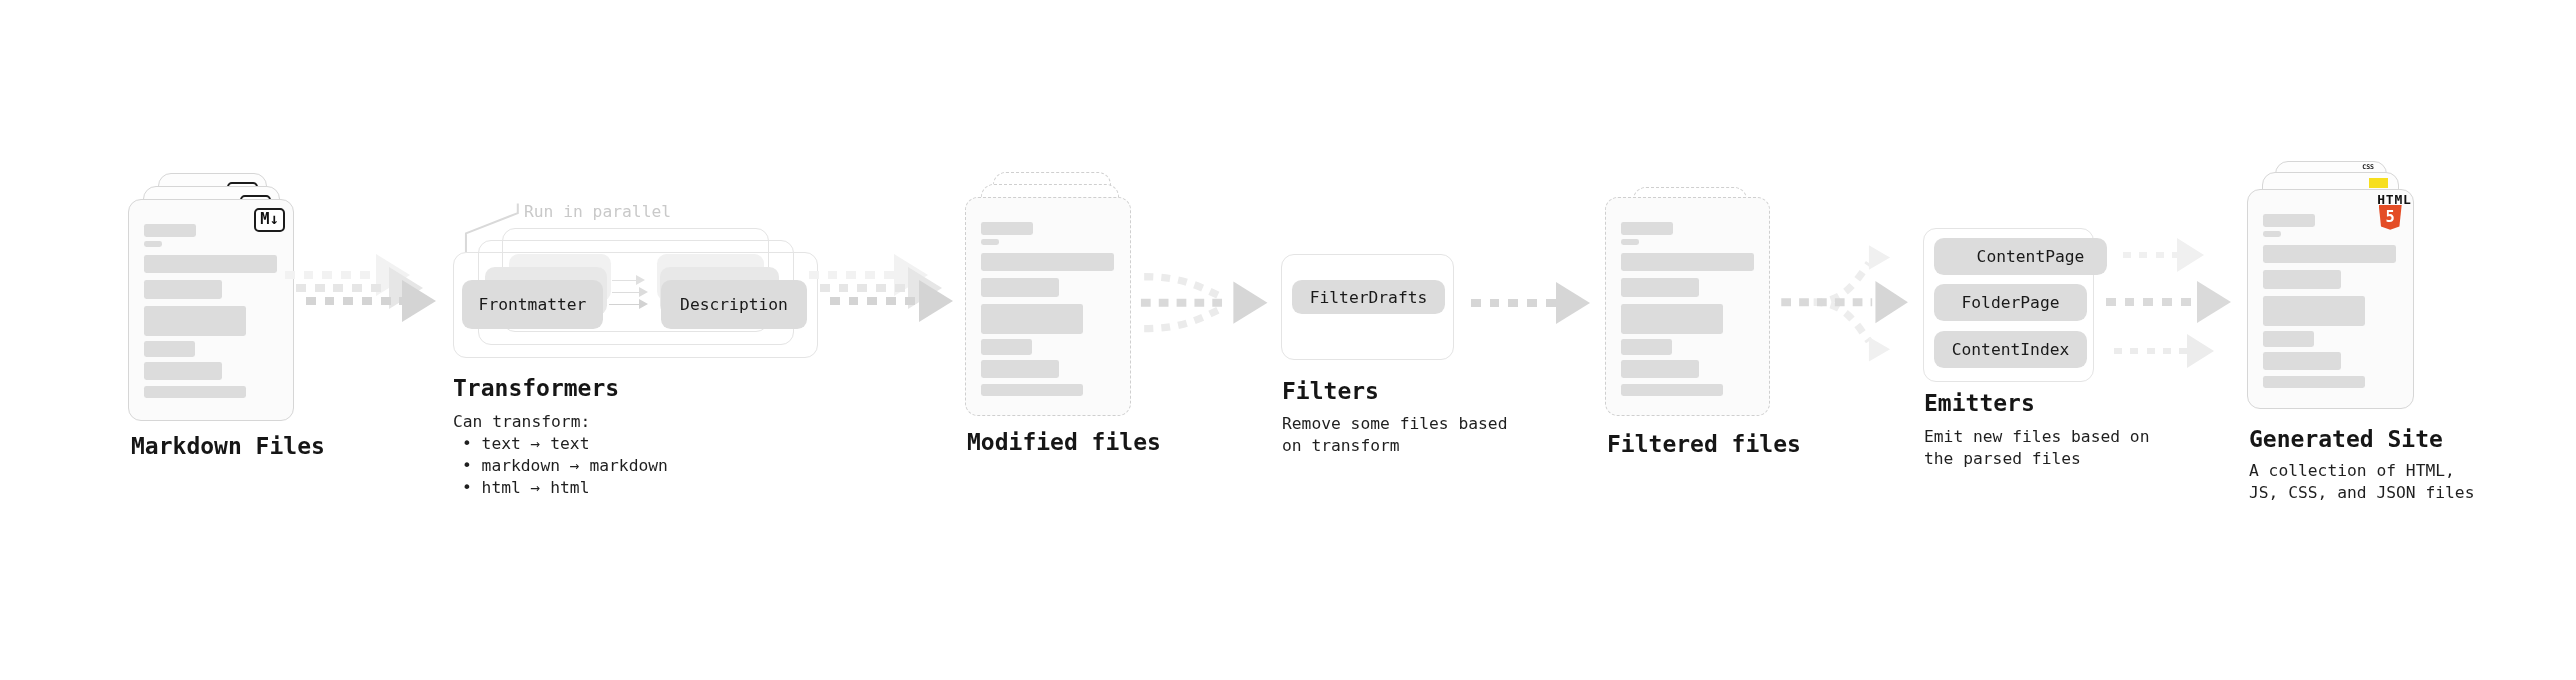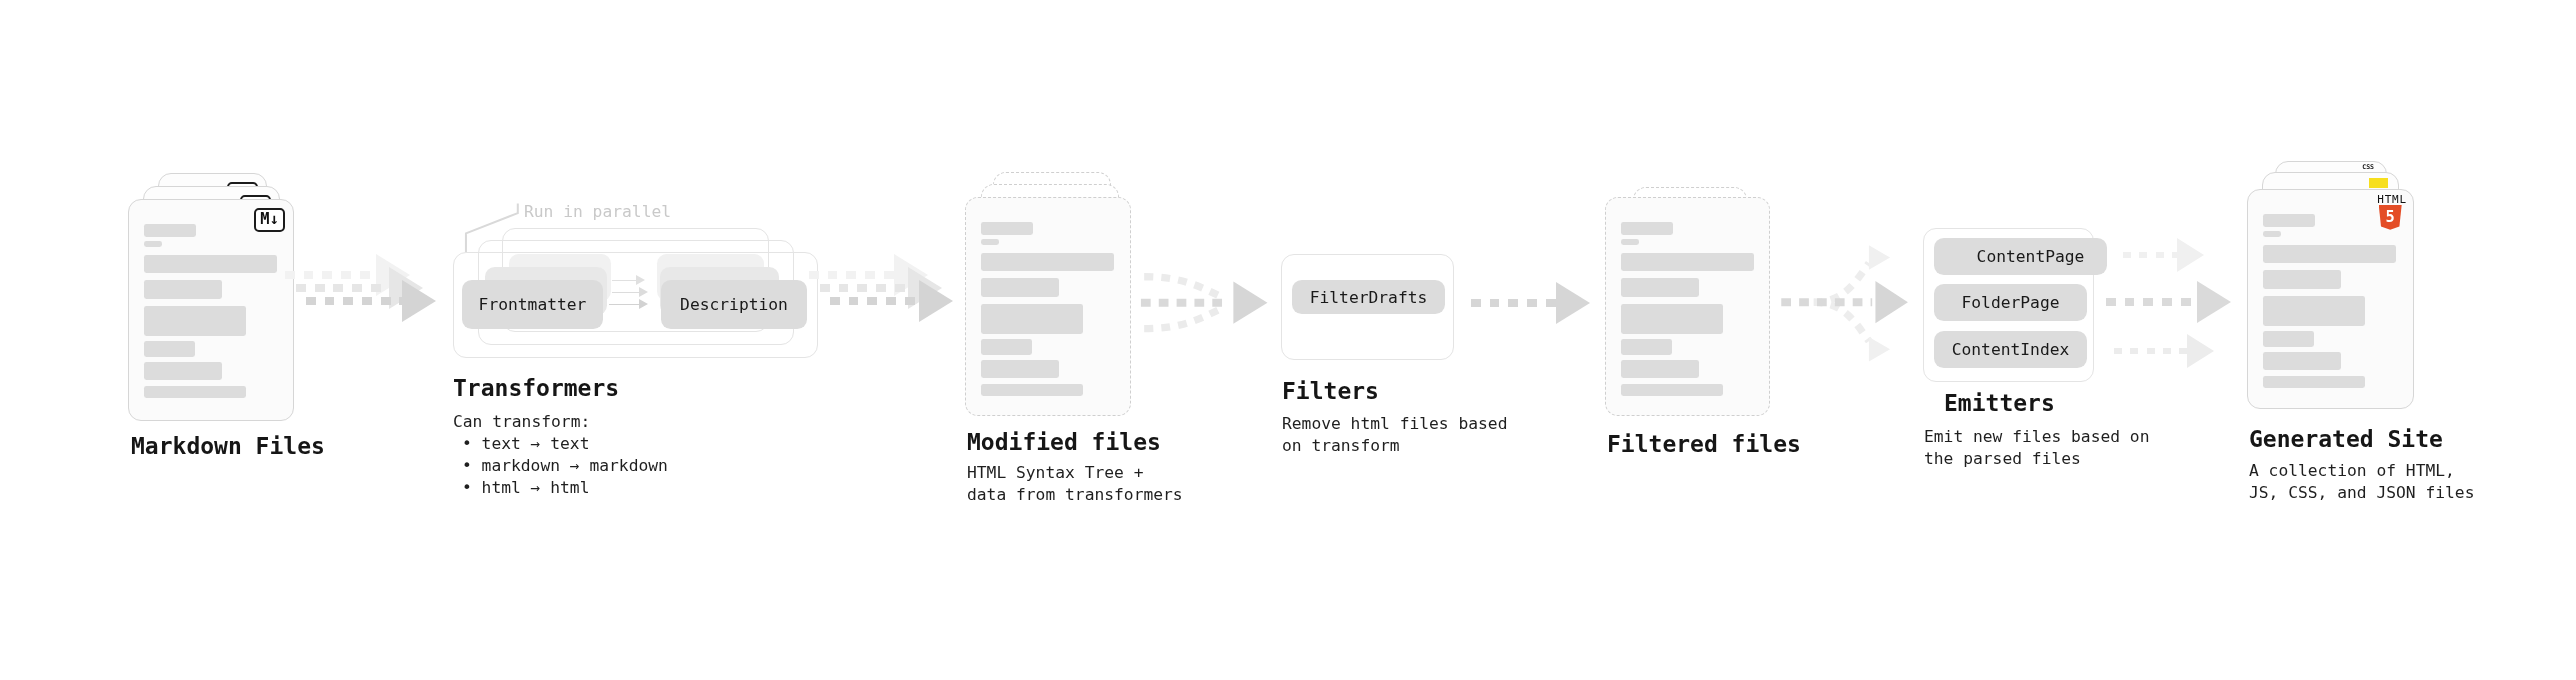--- a/index.html
+++ b/index.html
@@ -20,21 +20,21 @@
   .b4{top:80px;width:78px;height:18.7px}
   .b5{top:106px;width:102px;height:30px}
   .b6{top:141px;width:51px;height:16.3px}
   .b7{top:162px;width:78px;height:18px}
   .b8{top:186px;width:102px;height:12.2px}
 
   
   .md-icon{position:absolute;top:8.1px;right:8.1px;border:2.4px solid #1b1b1b;border-radius:4.9px;background:#fff;
            font-weight:700;font-size:15.4px;line-height:19.5px;padding:0 4.1px;color:#111;}
   .html5-icon{position:absolute;top:4.9px;right:9.8px;width:26px;text-align:center;}
-  .html5-word{font-weight:400;font-size:11px;line-height:9px;letter-spacing:0.8px;color:#111;}
+  .html5-word{font-weight:700;font-size:13px;line-height:9px;letter-spacing:0.8px;color:#111;}
   .html5-shield{width:23px;height:25px;margin:0.8px auto 0;background:var(--html5Orange,#e44d26);
                 clip-path:polygon(0 0,100% 0,90% 87%,50% 100%,10% 87%);
                 display:flex;align-items:center;justify-content:center;color:#fff;font-weight:700;font-size:15.4px;}
   .js-icon{position:absolute;top:4.9px;right:9.8px;width:19.5px;height:9.8px;background:var(--jsYellow,#f7df1e);}
   .css-icon{position:absolute;top:2.4px;right:8.1px;width:19.5px;text-align:center;}
   .css-word{font-weight:700;font-size:6.5px;line-height:7.3px;color:#111;}
   .css-bar{height:3.3px;background:var(--cssBlue,#2b66f6);margin-top:0.8px;border-radius:0.8px;}
 
   
   .stage-title{position:absolute;font-size:23px;line-height:24.4px;font-weight:600;color:#161616;white-space:nowrap;}
@@ -166,39 +166,35 @@
       <div class="bar b1"></div>
       <div class="bar b2"></div>
       <div class="bar b3"></div>
       <div class="bar b4"></div>
       <div class="bar b5"></div>
       <div class="bar b6"></div>
       <div class="bar b7"></div>
       <div class="bar b8"></div>
     </div>
     <div class="stage-title" style="left:967px;top:430px;">Modified files</div>
-    <div class="stage-desc" style="left:967px;top:462px;">
-      <div>HTML Syntax Tree +</div>
-      <div>data from transformers</div>
-    </div>
   </div>
 
   <svg style="left:1136px;top:267px;" width="138" height="73" viewBox="0 0 170 90">
     <path d="M 10 12 C 58 12 78 24 110 39" fill="none" stroke="#ebebeb" stroke-width="9" stroke-dasharray="11 10"></path>
     <path d="M 10 76 C 58 76 78 64 110 49" fill="none" stroke="#ebebeb" stroke-width="9" stroke-dasharray="11 10"></path>
     <path d="M 6 44 H 116" fill="none" stroke="#d9d9d9" stroke-width="10" stroke-dasharray="12 10"></path>
     <polygon points="120,18 120,70 162,44" fill="#d6d6d6"></polygon>
   </svg>
 
   <div class="stage">
     <div class="outer-card filled" style="left:1281px;top:254px;width:173px;height:106px;"></div>
     <div class="gray-box" style="left:1292px;top:280px;width:153px;height:34px;">FilterDrafts</div>
     <div class="stage-title" style="left:1282px;top:379px;">Filters</div>
     <div class="stage-desc" style="left:1282px;top:413px;">
-      <div>Remove html files based</div>
+      <div>Remove some files based</div>
       <div>on transform</div>
     </div>
   </div>
 
   <div class="harrow" style="left:1471px;top:282px;--c:#d6d6d6;">
     <div class="dash" style="width:85px"></div>
       <div class="head"></div>
   </div>
 
   <div class="stage">
@@ -223,21 +219,21 @@
     <polygon points="112,127 112,157 138,142" fill="#f0f0f0"></polygon>
     <path d="M 4 84 H 116" fill="none" stroke="#d9d9d9" stroke-width="10" stroke-dasharray="12 10"></path>
     <polygon points="120,58 120,110 160,84" fill="#d6d6d6"></polygon>
   </svg>
 
   <div class="stage">
     <div class="outer-card filled" style="left:1923px;top:228px;width:171px;height:154px;"></div>
     <div class="gray-box" style="left:1934px;top:238px;width:153px;height:37px;padding-left:20px;">ContentPage</div>
     <div class="gray-box" style="left:1934px;top:284px;width:153px;height:37px;">FolderPage</div>
     <div class="gray-box" style="left:1934px;top:331px;width:153px;height:37px;">ContentIndex</div>
-    <div class="stage-title" style="left:1924px;top:391px;margin-left:20px;">Emitters</div>
+    <div class="stage-title" style="left:1924px;top:391px;">Emitters</div>
     <div class="stage-desc" style="left:1924px;top:426px;">
       <div>Emit new files based on</div>
       <div>the parsed files</div>
     </div>
   </div>
 
   <div>
     <div class="harrow small" style="left:2123px;top:238px;--c:#f0f0f0;">
         <div class="dash" style="width:54px"></div>
         <div class="head"></div>

